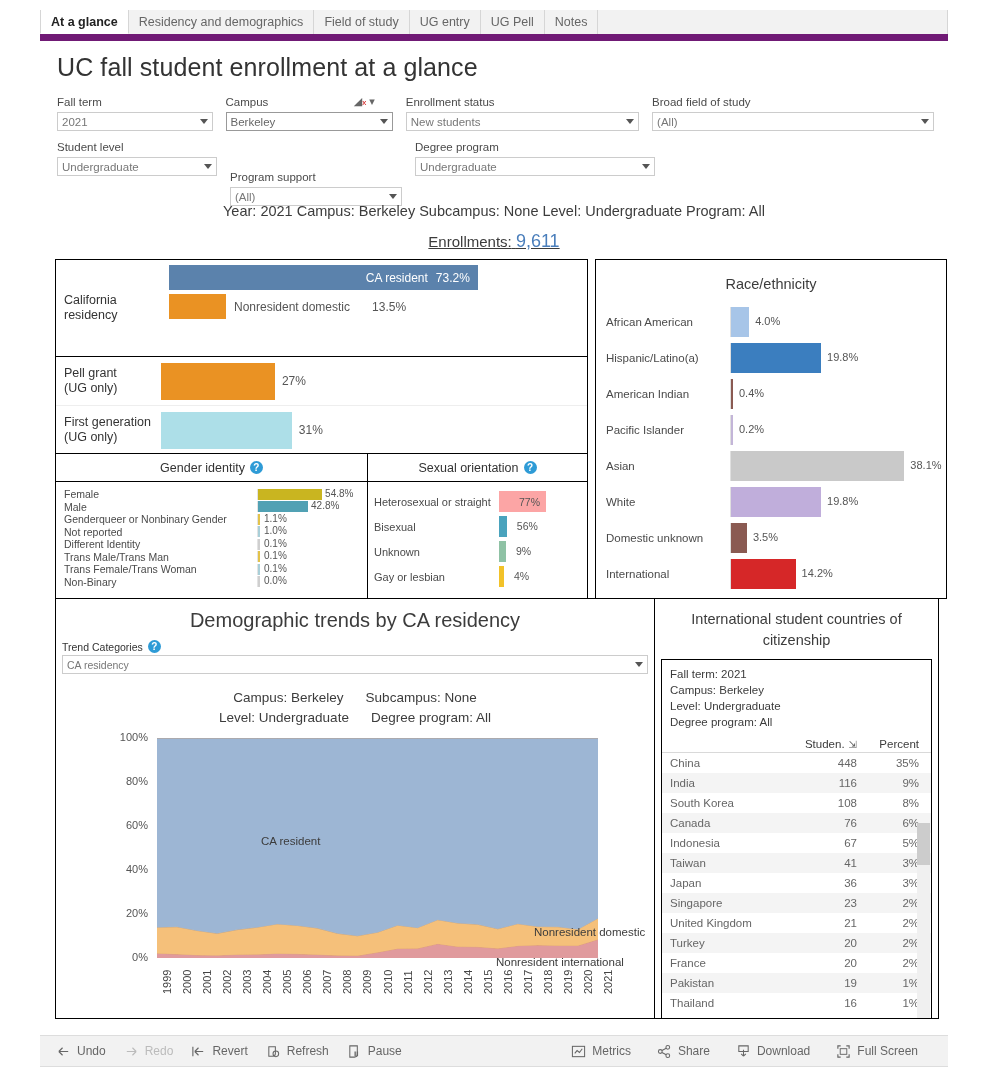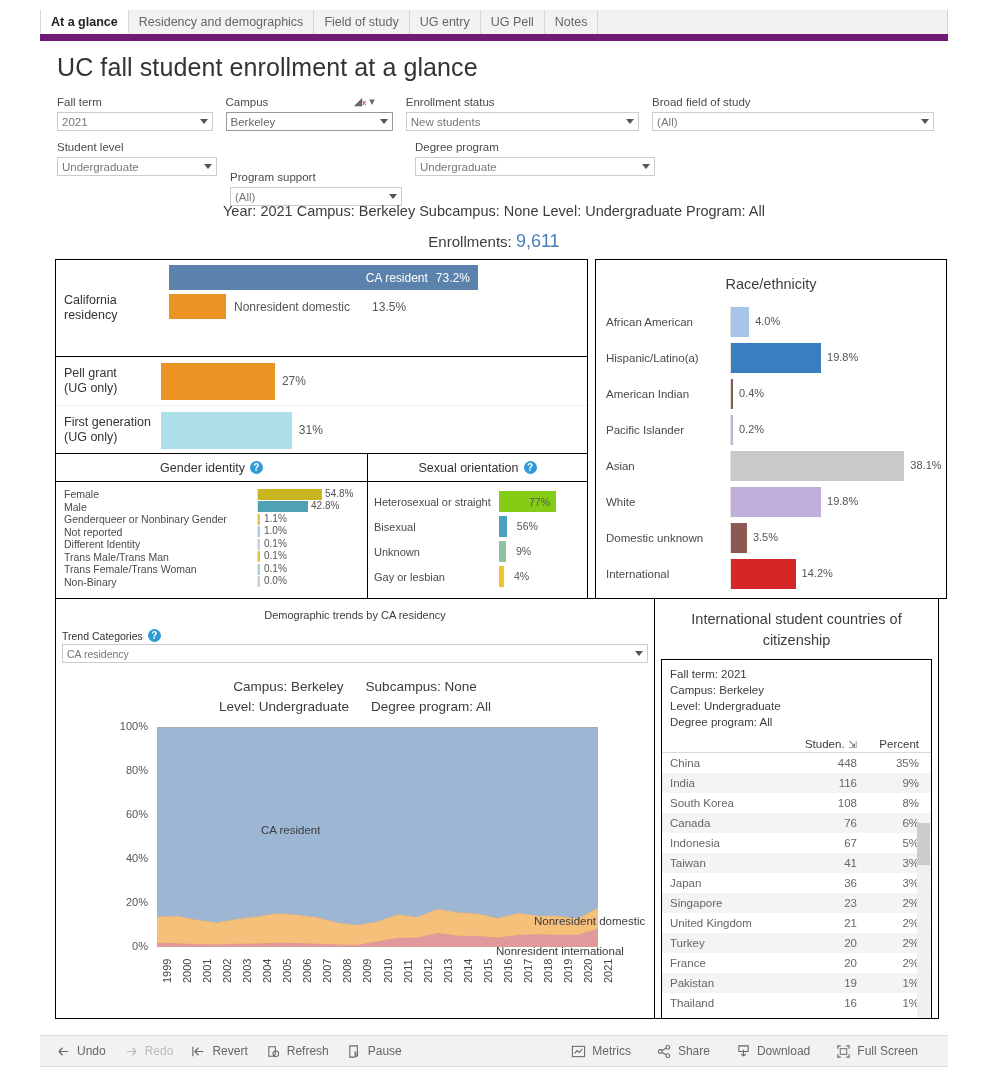--- a/index.html
+++ b/index.html
@@ -44,21 +44,21 @@
     display:flex;align-items:center;font-size:11.5px;color:#777777;
     padding:0 4px;box-sizing:border-box;cursor:pointer;
   }
   .fselect.strong{border-color:#999999;color:#666666;}
   .fselect .val{flex:1;overflow:hidden;white-space:nowrap;}
   .caret{width:0;height:0;border-left:4px solid transparent;border-right:4px solid transparent;border-top:5px solid #555555;margin-left:4px;}
   .filtericon{position:absolute;right:18px;top:0px;font-size:11px;color:#666;}
 
   
   .summary{position:absolute;left:0;top:203px;width:988px;text-align:center;font-size:14.5px;color:#3c3c3c;}
-  .enroll{position:absolute;left:0;top:231px;width:988px;text-align:center;font-size:15px;color:#3c3c3c;}
+  .enroll{position:absolute;left:0;top:231px;width:988px;text-align:center;font-size:15px;color:#3c3c3c;text-decoration:underline;}
   .enroll b{color:#4a7ebb;font-weight:normal;font-size:18px;}
 
   
   .board{position:absolute;left:55px;top:259px;width:884px;height:760px;}
   .panel{position:absolute;border:1px solid #000000;background:#ffffff;box-sizing:border-box;}
 
   
   #p-residency{left:0;top:0;width:533px;height:98px;display:flex;}
   .resid-label{width:105px;display:flex;align-items:center;padding-left:8px;font-size:12.5px;color:#333;line-height:15px;}
   .resid-bars{flex:1;padding-top:4px;}
@@ -101,21 +101,21 @@
   .race-title{text-align:center;font-size:14.5px;color:#3c3c3c;margin-top:16px;}
   .race-body{margin-top:12px;}
   .race-row{display:flex;align-items:center;height:36px;gap:12px;}
   .race-name{width:122px;padding-left:10px;font-size:11.5px;color:#4a4a4a;white-space:nowrap;box-sizing:border-box;}
   .race-track{position:relative;flex:1;height:30px;border-left:1px solid #e0e0e0;}
   .race-bar{height:30px;}
   .race-pct{position:absolute;top:8px;font-size:11px;color:#555;white-space:nowrap;}
 
   
   #p-trends{left:0;top:339px;width:600px;height:421px;}
-  .trend-title{text-align:center;font-size:11px;color:#3c3c3c;margin-top:10px;}
+  .trend-title{text-align:center;font-size:20px;color:#3c3c3c;margin-top:10px;}
   .trendcat-label{font-size:10.5px;color:#333;margin:8px 0 2px 6px;display:flex;align-items:center;}
   .trendcat-select{margin:0 6px;height:17px;border:1px solid #cccccc;display:flex;align-items:center;padding:0 4px;font-size:10.5px;color:#777;cursor:pointer;}
   .trend-sub{margin-top:14px;text-align:center;font-size:13.5px;color:#3c3c3c;line-height:20px;}
   .trend-sub .sp{display:inline-block;width:22px;}
   .chartwrap{position:relative;margin-top:10px;height:255px;}
   .ytick{position:absolute;right:0;font-size:11px;color:#555;text-align:right;}
   .plot{position:absolute;left:101px;top:0;width:441px;height:220px;}
   .xlabels{position:absolute;left:101px;top:222px;width:441px;height:40px;}
   .xlab{position:absolute;font-size:11px;color:#444;transform:rotate(-90deg);transform-origin:left top;white-space:nowrap;}
   .serieslabel{position:absolute;font-size:11.5px;color:#3c3c3c;}
@@ -329,21 +329,21 @@
 
     <div class="panel" id="p-sexorient">
       <div class="mini-head">
         <span>Sexual orientation</span>
         <span class="qmark">?</span>
       </div>
       <div class="so-body" id="so-rows">
           <div class="so-row">
             <div class="so-name">Heterosexual or straight</div>
             <div class="so-track">
-              <div class="so-bar" style="background: #84cc16; width: 57px;">
+              <div class="so-bar" style="background: #fca5a5; width: 47px;">
                 <span class="so-pctin">77%</span>
               </div>
             </div>
           </div>
           <div class="so-row">
             <div class="so-name">Bisexual</div>
             <div class="so-track">
               <div class="so-bar" style="background: rgb(74, 163, 189); width: 7.8px;"></div>
               <span class="so-pctout" style="position: absolute; left: 12.8px; top: 4px;">56%</span>
             </div>

